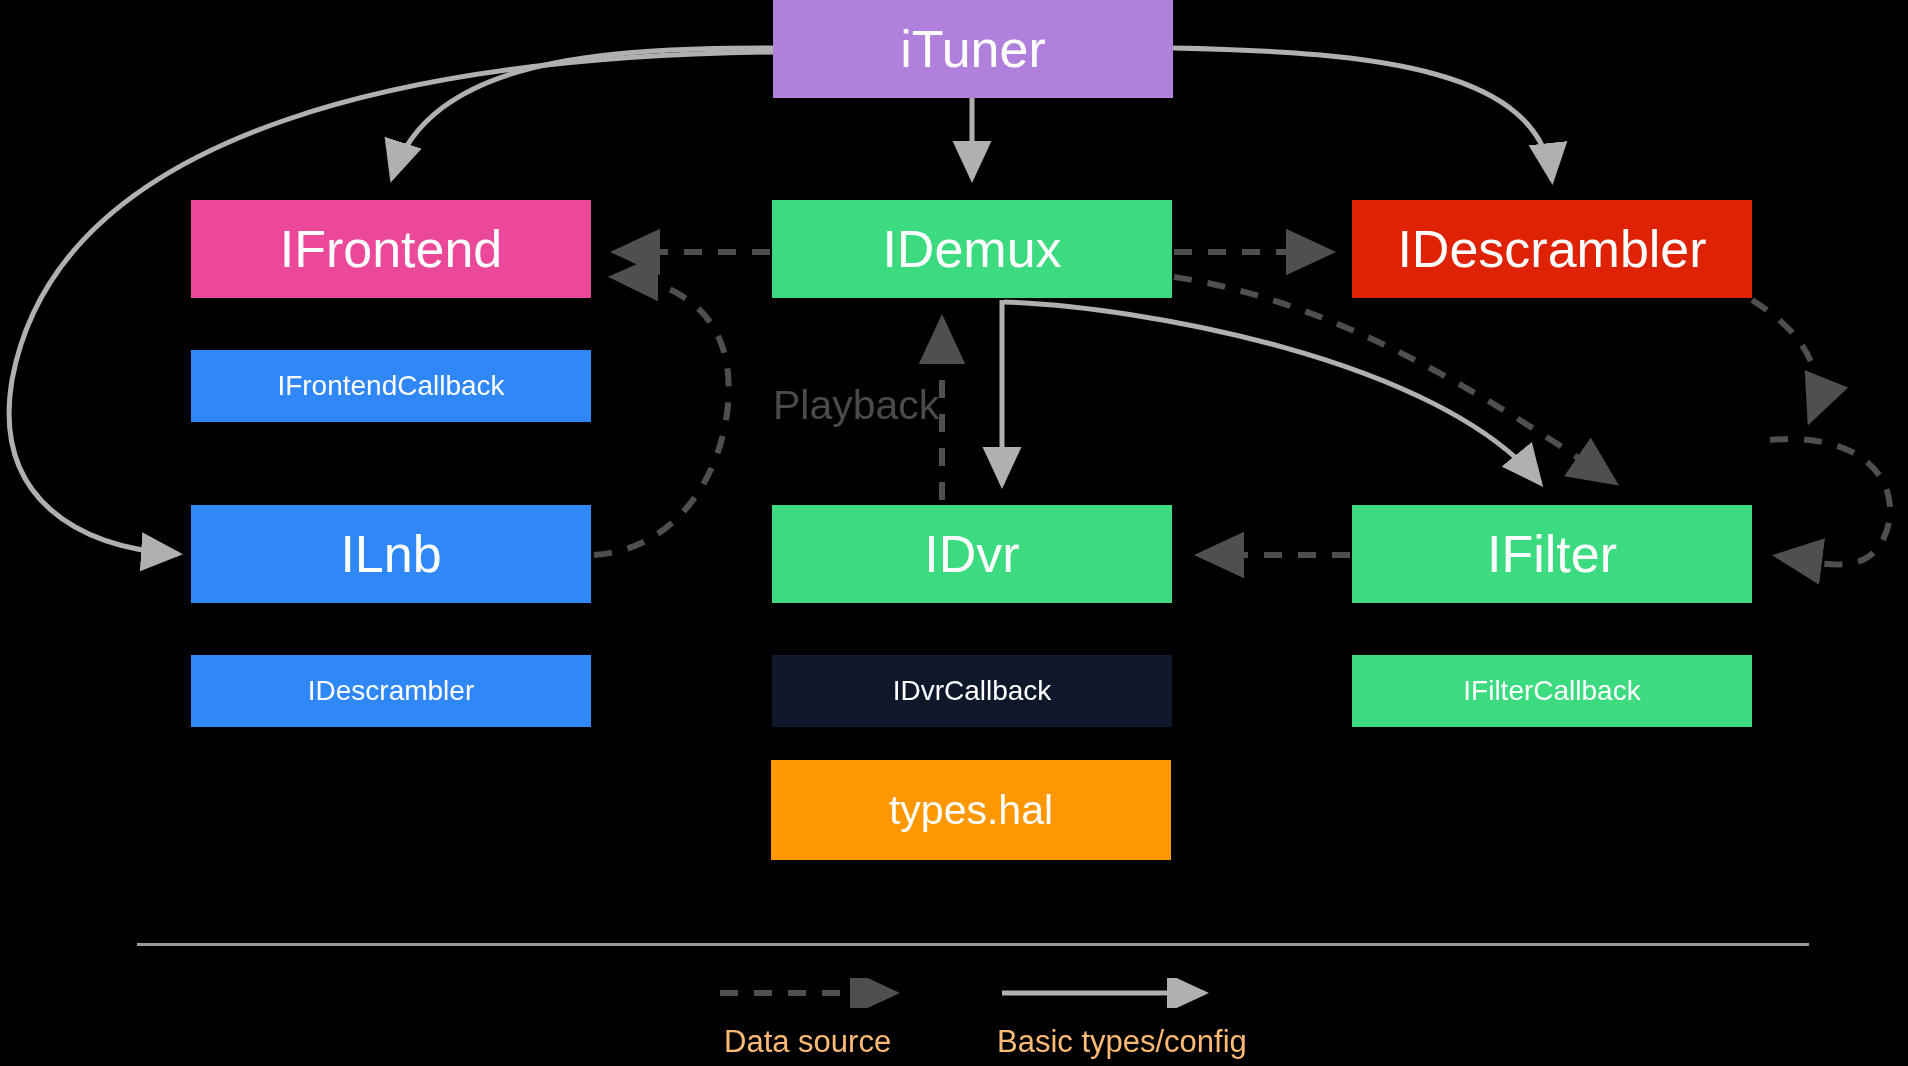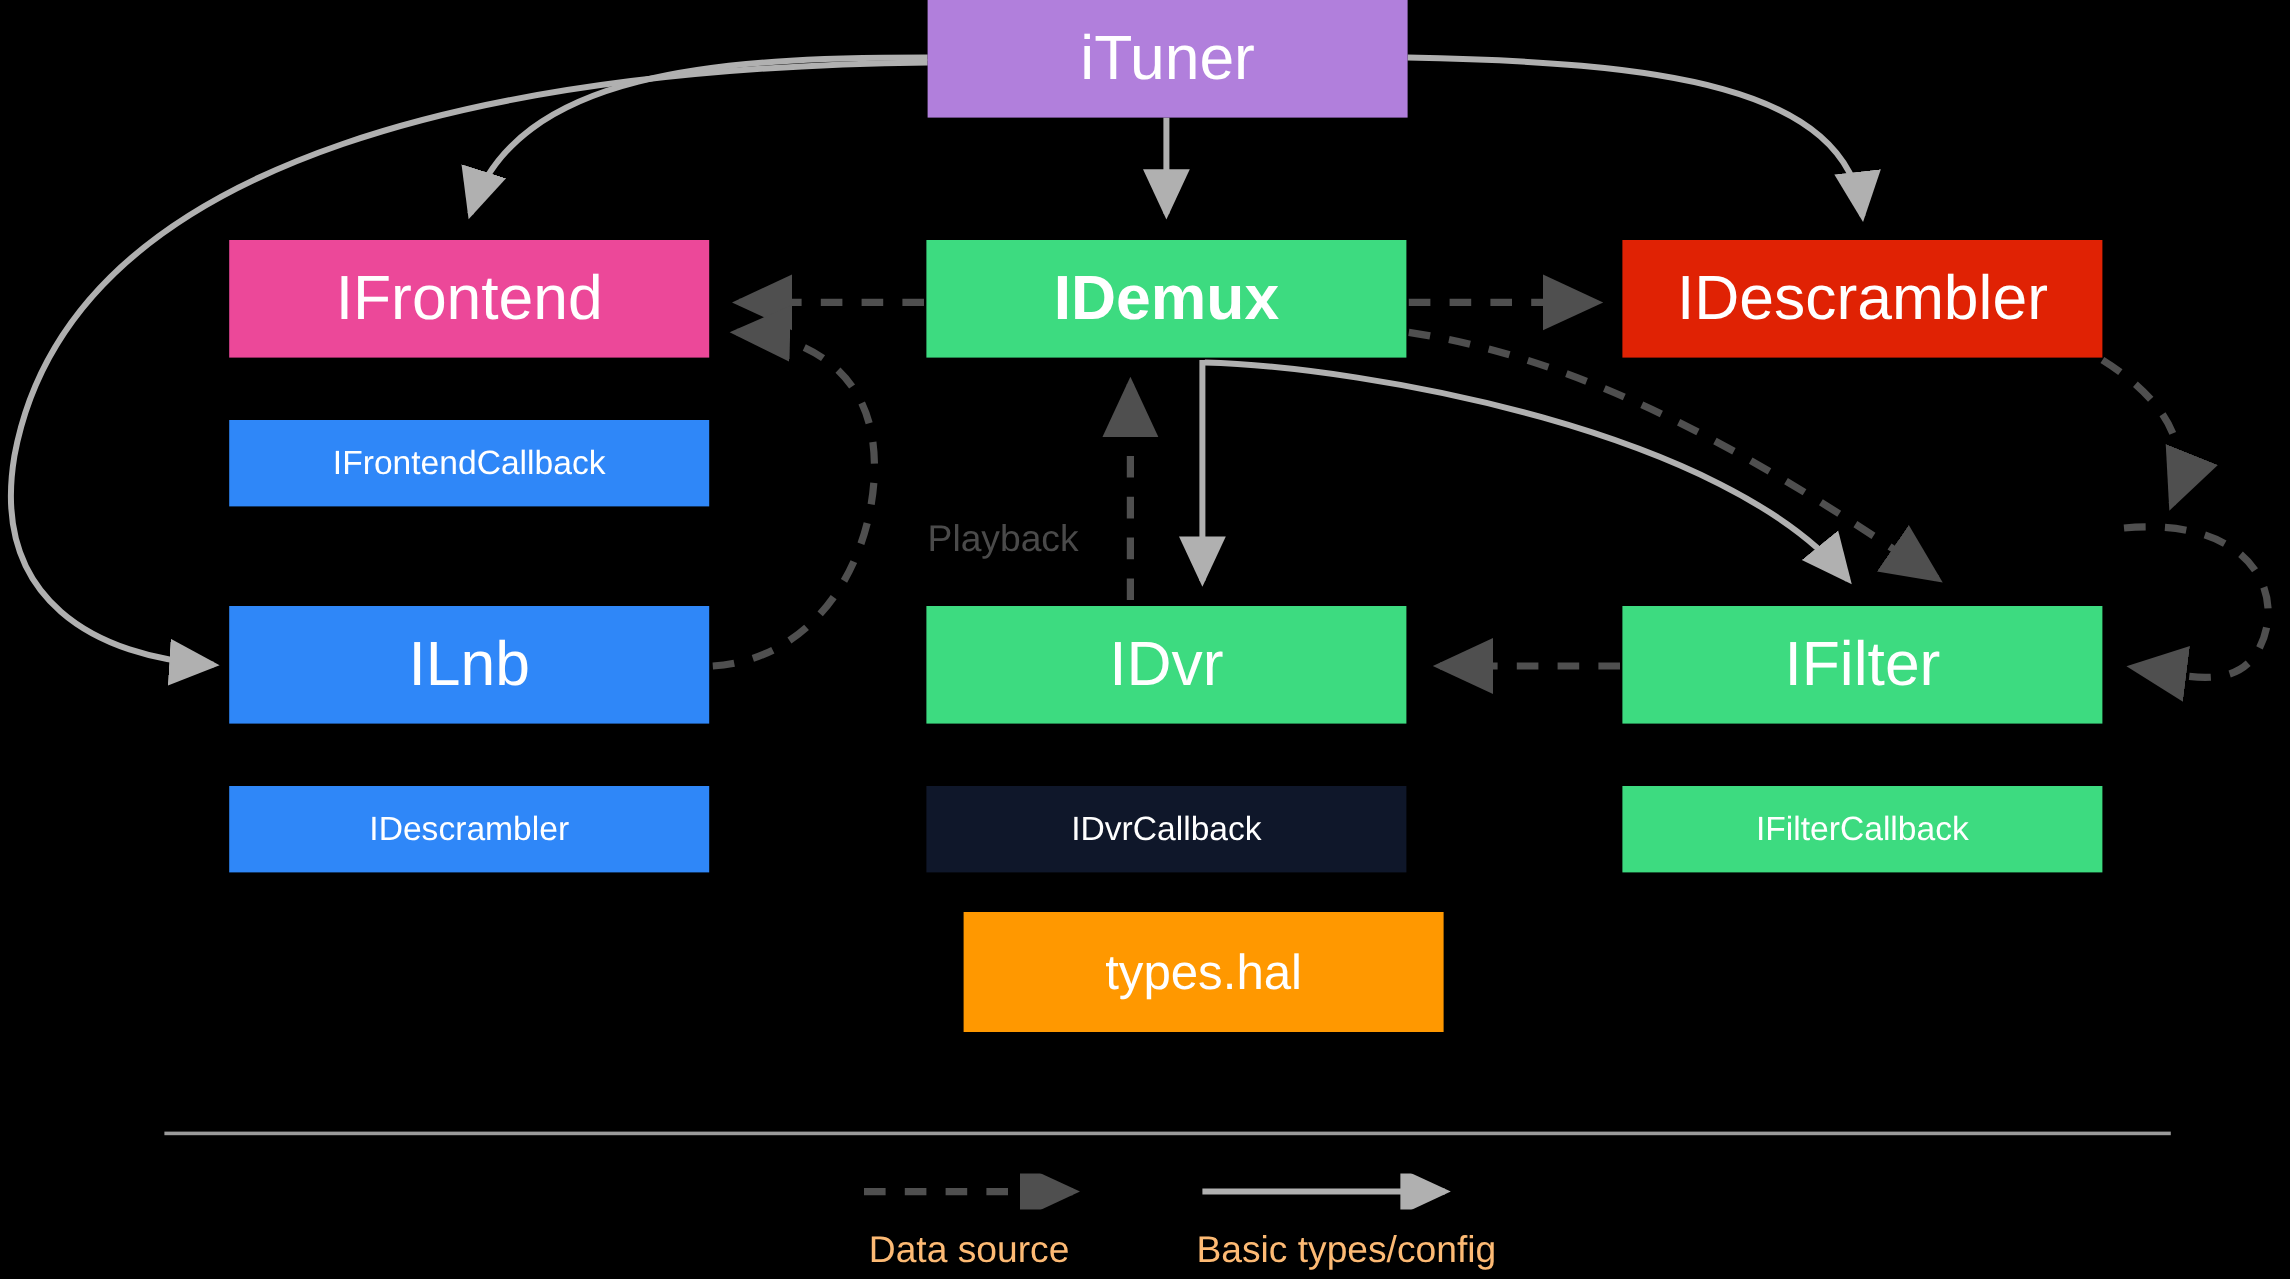--- a/index.html
+++ b/index.html
@@ -6,21 +6,21 @@
   html,body{margin:0;padding:0;background:#000;}
   body{width:1908px;height:1066px;overflow:hidden;
        font-family:"Liberation Sans","DejaVu Sans",sans-serif;}
   #stage{position:relative;width:1908px;height:1066px;background:#000;}
   svg.edges{position:absolute;left:0;top:0;width:1908px;height:1066px;pointer-events:none;}
   .node{position:absolute;display:flex;align-items:center;justify-content:center;
         color:#fff;text-align:center;box-sizing:border-box;line-height:1;}
   .node.main{font-size:52px;}
   .node.cb{font-size:28px;margin-top:20px;}
   .node.types{font-size:41px;}
-  .lbl-playback{position:absolute;color:#4a4a4a;font-size:31px;line-height:1;margin-top:48px;}
+  .lbl-playback{position:absolute;color:#4a4a4a;font-size:41px;line-height:1;}
   .legend-label{position:absolute;color:#fdba74;font-size:31px;line-height:1;white-space:nowrap;}
 </style>
 </head>
 <body>
 
 <div id="stage">
 
   <svg class="edges" viewBox="0 0 1908 1066">
     <defs>
       <marker id="solid-arrow" markerWidth="9" markerHeight="9" refX="7.4" refY="4.5" orient="auto" markerUnits="strokeWidth">
@@ -62,29 +62,29 @@
 
       <path d="M 1752,300 C 1800,330 1830,370 1810,420"></path>
 
       <path d="M 1770,440 C 1880,430 1908,500 1880,545 C 1858,578 1810,560 1778,556"></path>
     </g>
   </svg>
 
   <div class="node main" style="left: 773px; top: 0px; width: 400px; height: 98px; background: rgb(177, 127, 220);">iTuner</div>
   <div class="node main" style="left: 191px; top: 200px; width: 400px; height: 98px; background: #ec4899;">IFrontend</div>
   <div class="node cb" style="left: 191px; top: 330px; width: 400px; height: 72px; background: rgb(47, 135, 248);">IFrontendCallback</div>
-  <div class="node main" style="left: 772px; top: 200px; width: 400px; height: 98px; background: rgb(61, 219, 128); font-weight: bold;">IDemux</div>
+  <div class="node main" style="left: 772px; top: 200px; width: 400px; height: 98px; background: rgb(61, 219, 128);">IDemux</div>
   <div class="node main" style="left: 1352px; top: 200px; width: 400px; height: 98px; background: rgb(224, 34, 4);">IDescrambler</div>
   <div class="node main" style="left: 191px; top: 505px; width: 400px; height: 98px; background: rgb(47, 135, 248);">ILnb</div>
   <div class="node cb" style="left: 191px; top: 635px; width: 400px; height: 72px; background: rgb(47, 135, 248);">IDescrambler</div>
   <div class="node main" style="left: 772px; top: 505px; width: 400px; height: 98px; background: rgb(61, 219, 128);">IDvr</div>
   <div class="node cb" style="left: 772px; top: 635px; width: 400px; height: 72px; background: #0f172a;">IDvrCallback</div>
   <div class="node main" style="left: 1352px; top: 505px; width: 400px; height: 98px; background: rgb(61, 219, 128);">IFilter</div>
   <div class="node cb" style="left: 1352px; top: 635px; width: 400px; height: 72px; background: rgb(61, 219, 128);">IFilterCallback</div>
-  <div class="node types" style="left: 803px; top: 760px; width: 400px; height: 100px; background: rgb(255, 152, 0);">types.hal</div>
+  <div class="node types" style="left: 771px; top: 760px; width: 400px; height: 100px; background: rgb(255, 152, 0);">types.hal</div>
 
   <div class="lbl-playback" style="left: 773px; top: 385px; color: rgb(74, 74, 74);">Playback</div>
 
   <div style="position:absolute;left:137px;top:943px;width:1672px;height:3px;background:#9a9a9a;"></div>
 
   <svg style="position:absolute;left:718px;top:978px;" width="200" height="30" viewBox="0 0 200 30">
     <defs>
       <marker id="lg-dash-arrow" markerWidth="9" markerHeight="9" refX="7.4" refY="4.5" orient="auto" markerUnits="strokeWidth">
         <path d="M0,0.6 L8.4,4.5 L0,8.4 z" fill="#4f4f4f"></path>
       </marker>

